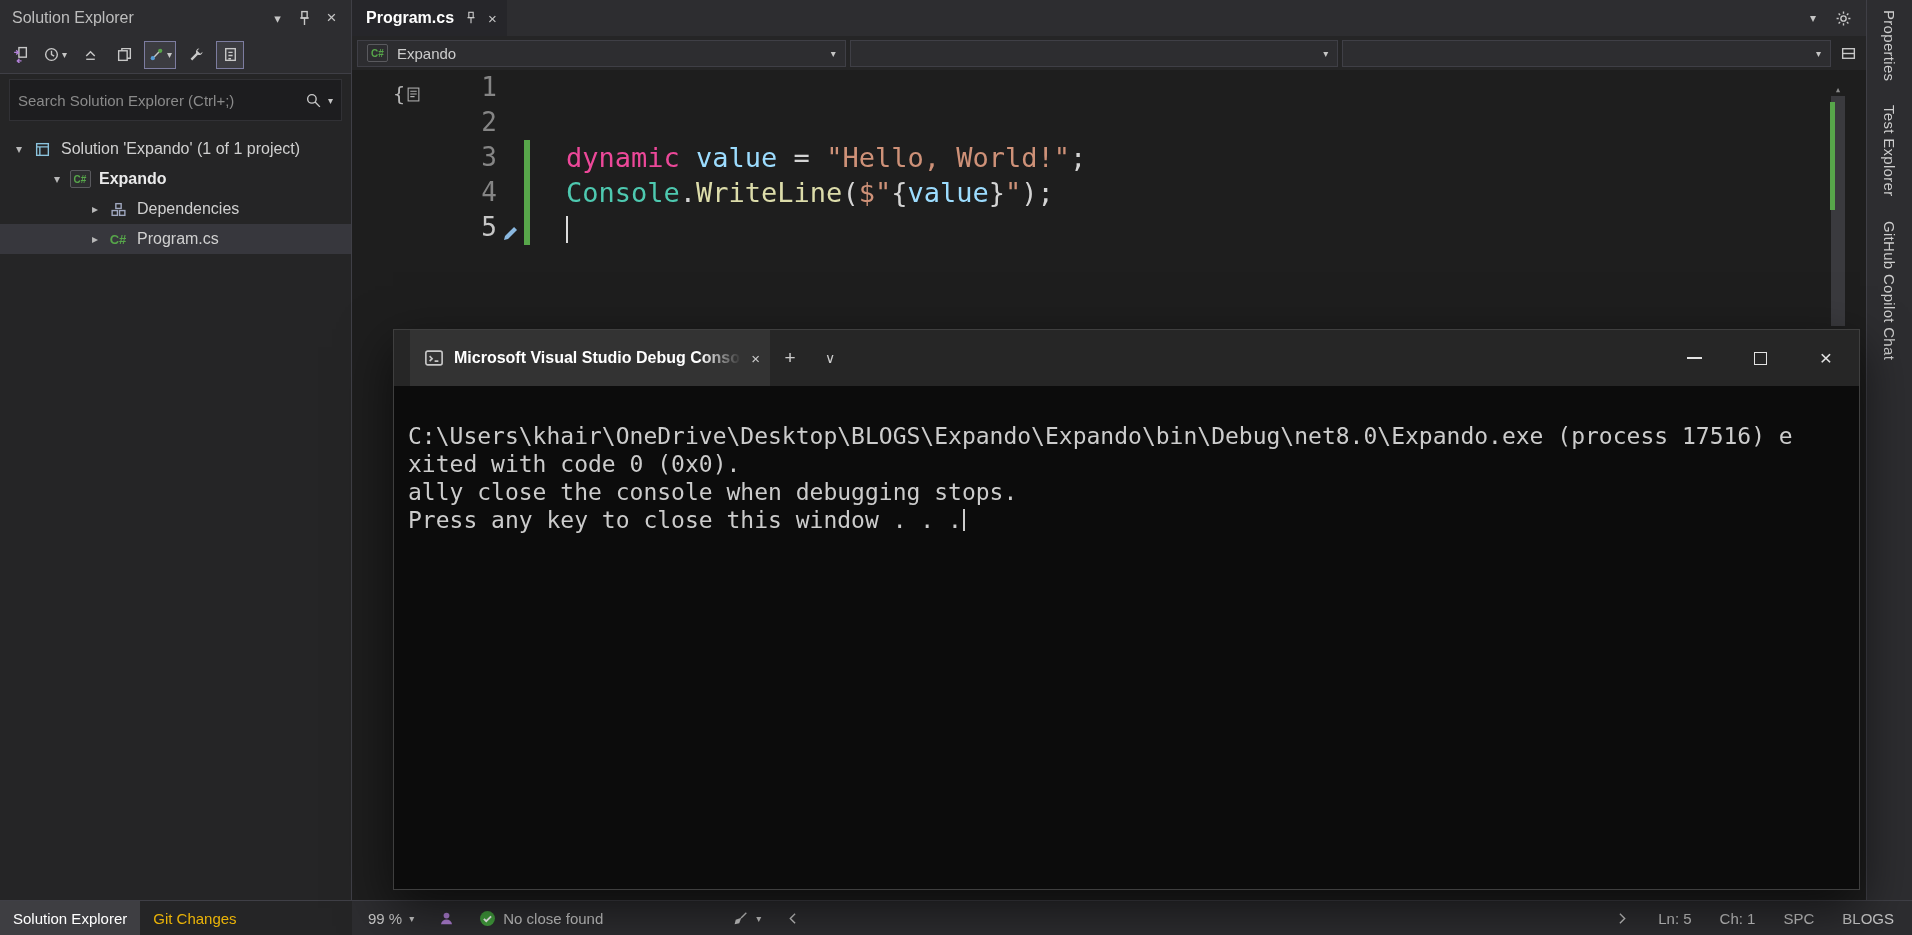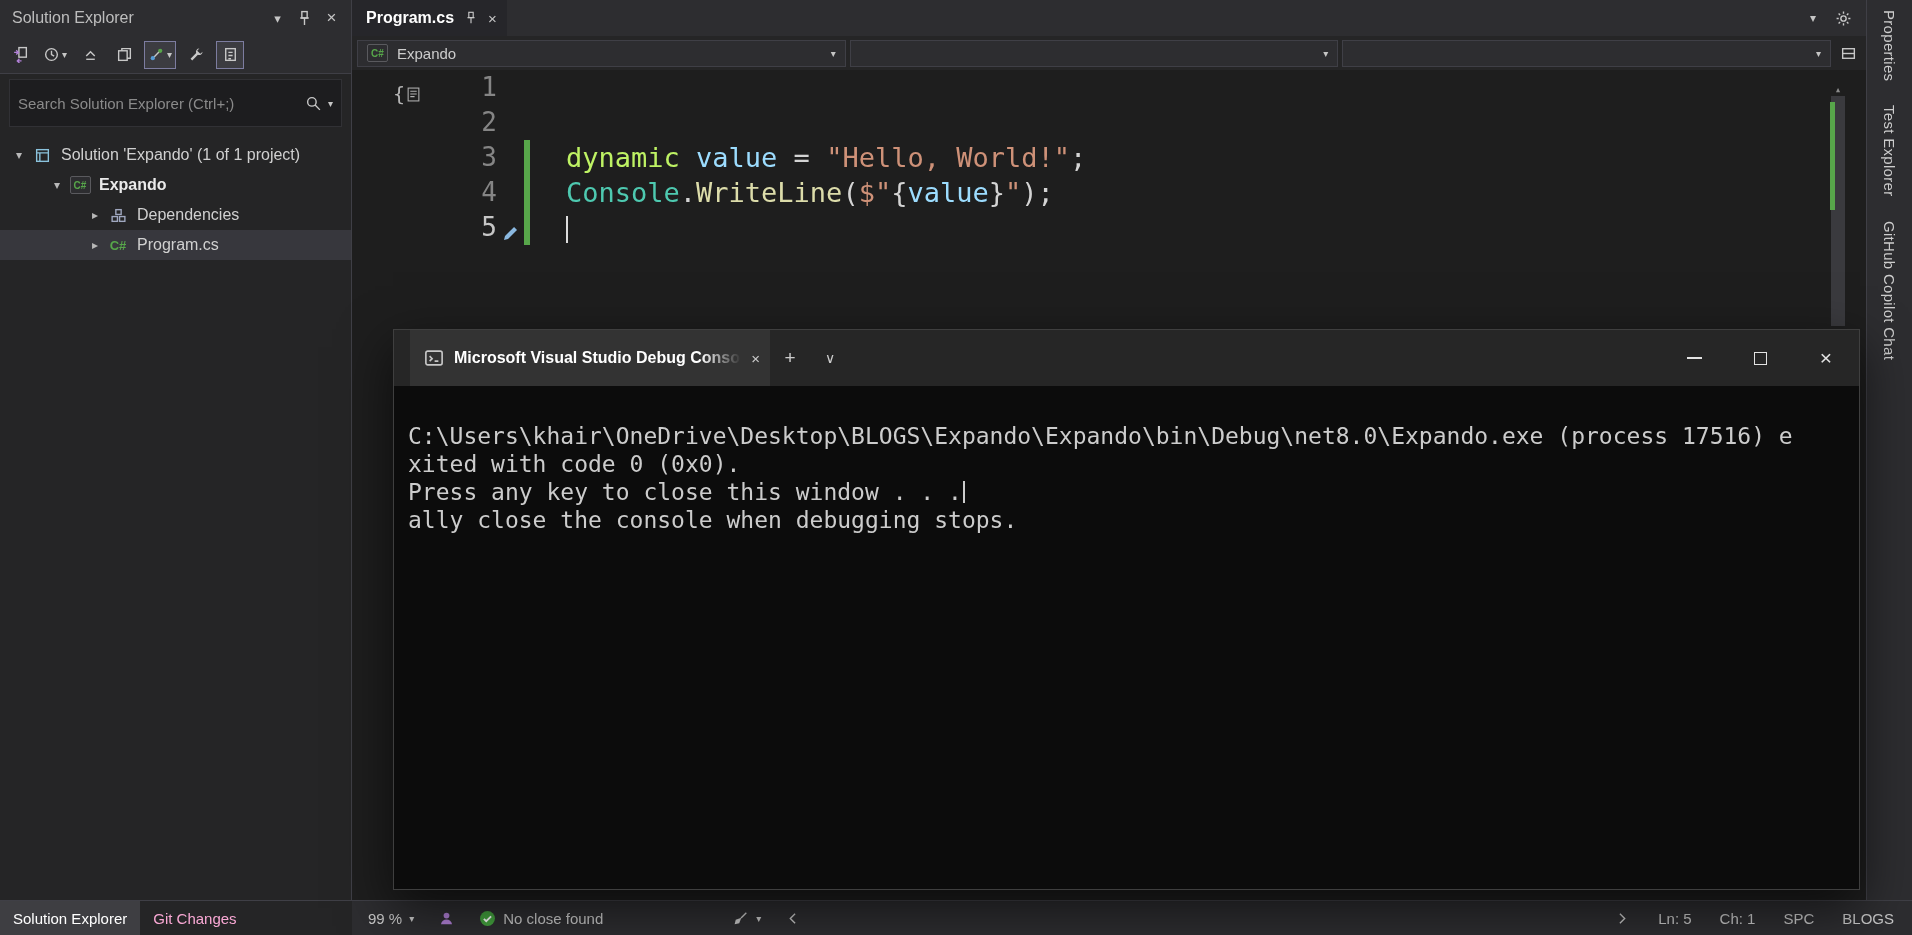--- a/index.html
+++ b/index.html
@@ -10,21 +10,21 @@
 
   
   .left-panel { width:352px; min-width:352px; background:#252526; border-right:1px solid #3f3f46; display:flex; flex-direction:column; }
   .panel-header { height:36px; background:#2d2d30; display:flex; align-items:center; padding:0 6px 0 12px; color:#bdbdbd; }
   .panel-title { flex:1; white-space:nowrap; }
   .icon-btn { width:27px; height:26px; display:flex; align-items:center; justify-content:center; color:#c5c5c5; font-size:13px; cursor:default; }
   .panel-toolbar { height:38px; background:#2d2d30; border-bottom:1px solid #3f3f46; display:flex; align-items:center; padding:0 6px; gap:6px; }
   .tool-btn { height:28px; min-width:28px; padding:0 3px; display:flex; align-items:center; justify-content:center; gap:2px; color:#c5c5c5; }
   .tool-btn.active { background:#3c3c41; border:1px solid #7d7da0; }
   .tool-chev { font-size:10px; color:#c5c5c5; }
-  .panel-search { margin:5px 9px 7px 9px; height:48px; background:#1d1d1f; border:1px solid #313135; display:flex; align-items:center; padding:0 8px; gap:6px; }
+  .panel-search { margin:5px 9px 7px 9px; height:42px; background:#1d1d1f; border:1px solid #313135; display:flex; align-items:center; padding:0 8px; gap:6px; }
   .search-input { flex:1; background:transparent; border:none; outline:none; color:#cccccc; font-size:15px; font-family:inherit; }
   .search-input::placeholder { color:#8a8a8a; }
   .tree { flex:1; padding-top:6px; overflow:hidden; color:#d0d0d0; }
   .tree-row { height:30px; display:flex; align-items:center; white-space:nowrap; }
   .tree-row.selected { background:#37373d; }
   .twisty { width:22px; text-align:center; color:#b8b8b8; font-size:12px; }
   .node-icon { width:24px; margin-right:7px; display:flex; align-items:center; justify-content:center; }
   .tree-label.bold { font-weight:bold; color:#eaeaea; }
   .cs-badge { width:21px; height:18px; display:inline-flex; align-items:center; justify-content:center; background:#2d2d30; border:1px solid #5a5a5e; border-radius:2px; color:#57A64A; font-size:10px; font-weight:bold; }
   .cs-file { color:#57A64A; font-weight:bold; font-size:13px; }
@@ -54,21 +54,21 @@
   .sb-thumb { position:absolute; top:26px; height:230px; left:1px; right:1px; background:#3a3a3e; }
   .sb-mark { position:absolute; top:32px; height:108px; left:0; width:5px; background:#57A64A; }
 
   
   .right-rail { width:46px; background:#2d2d30; border-left:1px solid #3f3f46; display:flex; flex-direction:column; align-items:center; padding-top:10px; gap:24px; }
   .rail-tab { writing-mode:vertical-rl; font-size:15px; color:#cccccc; letter-spacing:.3px; white-space:nowrap; }
 
   
   .status-row { height:35px; display:flex; border-top:1px solid #3f3f46; }
   .left-tabs { width:352px; min-width:352px; background:#252526; display:flex; }
-  .bottom-tab { padding:0 13px; display:flex; align-items:center; font-size:15px; color:#f9a8d4; }
+  .bottom-tab { padding:0 13px; display:flex; align-items:center; font-size:15px; color:#eab308; }
   .bottom-tab.active { background:#3e3e42; color:#ffffff; }
   .status-bar { flex:1; background:#2d2d30; display:flex; align-items:center; padding:0 18px 0 16px; gap:24px; color:#c8c8c8; font-size:15px; }
   .sb-item { display:flex; align-items:center; gap:7px; white-space:nowrap; }
   .sb-chev { font-size:10px; }
   .cleanup { margin-left:105px; }
   .sb-right { margin-left:auto; display:flex; align-items:center; gap:28px; }
 
   
   .console-window { position:absolute; left:393px; top:329px; width:1467px; height:561px; background:#0c0c0c; border:1px solid #3f3f3f; box-shadow:0 18px 50px rgba(0,0,0,.6); z-index:10; }
   .console-titlebar { height:56px; background:#262626; display:flex; align-items:stretch; }
@@ -263,21 +263,21 @@
             <div class="code-line">
               <span class="ln" style="color: rgb(133, 133, 133);">2</span>
               <span class="gutter"></span>
               <span class="code"></span>
             </div>
             <div class="code-line">
               <span class="ln" style="color: rgb(133, 133, 133);">3</span>
               <span class="gutter">
                 <span class="change-bar" style="background: rgb(87, 166, 74);"></span>
               </span>
-              <span class="code"><span style="color: #bef264;">dynamic</span><span style="color: rgb(212, 212, 212);"> </span><span style="color: rgb(156, 220, 254);">value</span><span style="color: rgb(212, 212, 212);"> = </span><span style="color: rgb(206, 145, 120);">"Hello, World!"</span><span style="color: rgb(212, 212, 212);">;</span></span>
+              <span class="code"><span style="color: #ec4899;">dynamic</span><span style="color: rgb(212, 212, 212);"> </span><span style="color: rgb(156, 220, 254);">value</span><span style="color: rgb(212, 212, 212);"> = </span><span style="color: rgb(206, 145, 120);">"Hello, World!"</span><span style="color: rgb(212, 212, 212);">;</span></span>
             </div>
             <div class="code-line">
               <span class="ln" style="color: rgb(133, 133, 133);">4</span>
               <span class="gutter">
                 <span class="change-bar" style="background: rgb(87, 166, 74);"></span>
               </span>
               <span class="code"><span style="color: rgb(78, 201, 176);">Console</span><span style="color: rgb(212, 212, 212);">.</span><span style="color: rgb(220, 220, 170);">WriteLine</span><span style="color: rgb(212, 212, 212);">(</span><span style="color: rgb(206, 145, 120);">$"</span><span style="color: rgb(212, 212, 212);">{</span><span style="color: rgb(156, 220, 254);">value</span><span style="color: rgb(212, 212, 212);">}</span><span style="color: rgb(206, 145, 120);">"</span><span style="color: rgb(212, 212, 212);">);</span></span>
             </div>
             <div class="code-line">
               <span class="ln" style="color: rgb(198, 198, 198);">5</span>
@@ -378,17 +378,17 @@
         </span>
       <span class="caption-btn">
           <span class="max-glyph"></span>
         </span>
       <span class="caption-btn" style="font-size:21px;">×</span>
     </div>
     <div class="console-body">
         <div class="console-line"></div>
         <div class="console-line">C:\Users\khair\OneDrive\Desktop\BLOGS\Expando\Expando\bin\Debug\net8.0\Expando.exe (process 17516) e</div>
         <div class="console-line">xited with code 0 (0x0).</div>
+        <div class="console-line">ally close the console when debugging stops.</div>
         <div class="console-line">Press any key to close this window . . .<span class="console-cursor"></span></div>
-        <div class="console-line">ally close the console when debugging stops.</div>
       </div>
   </div>
 </div>
 
 </body></html>

